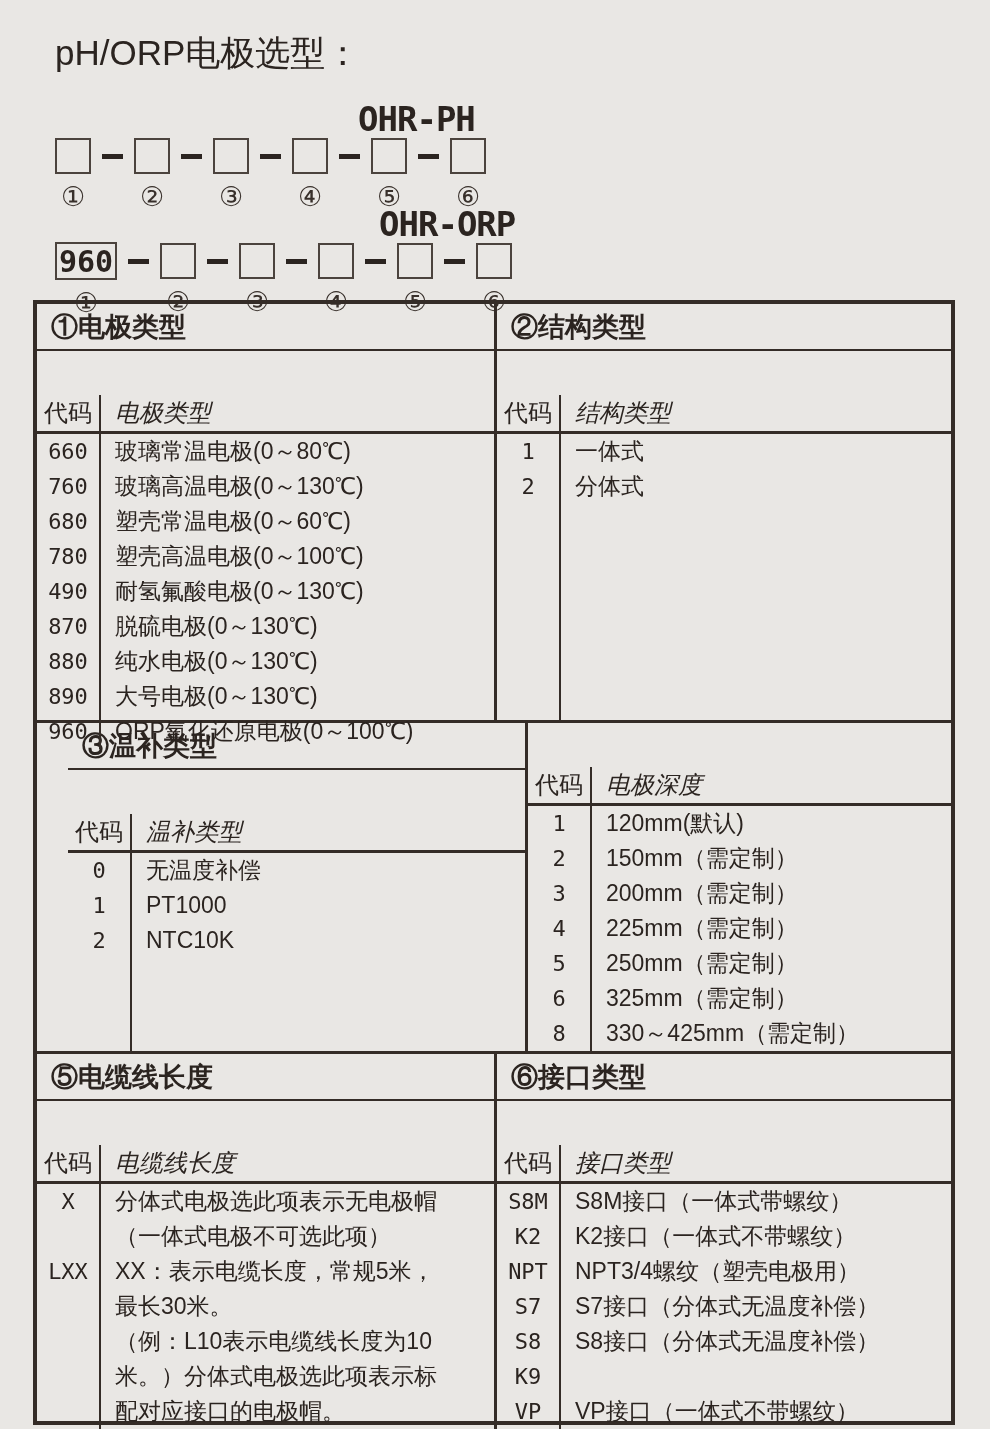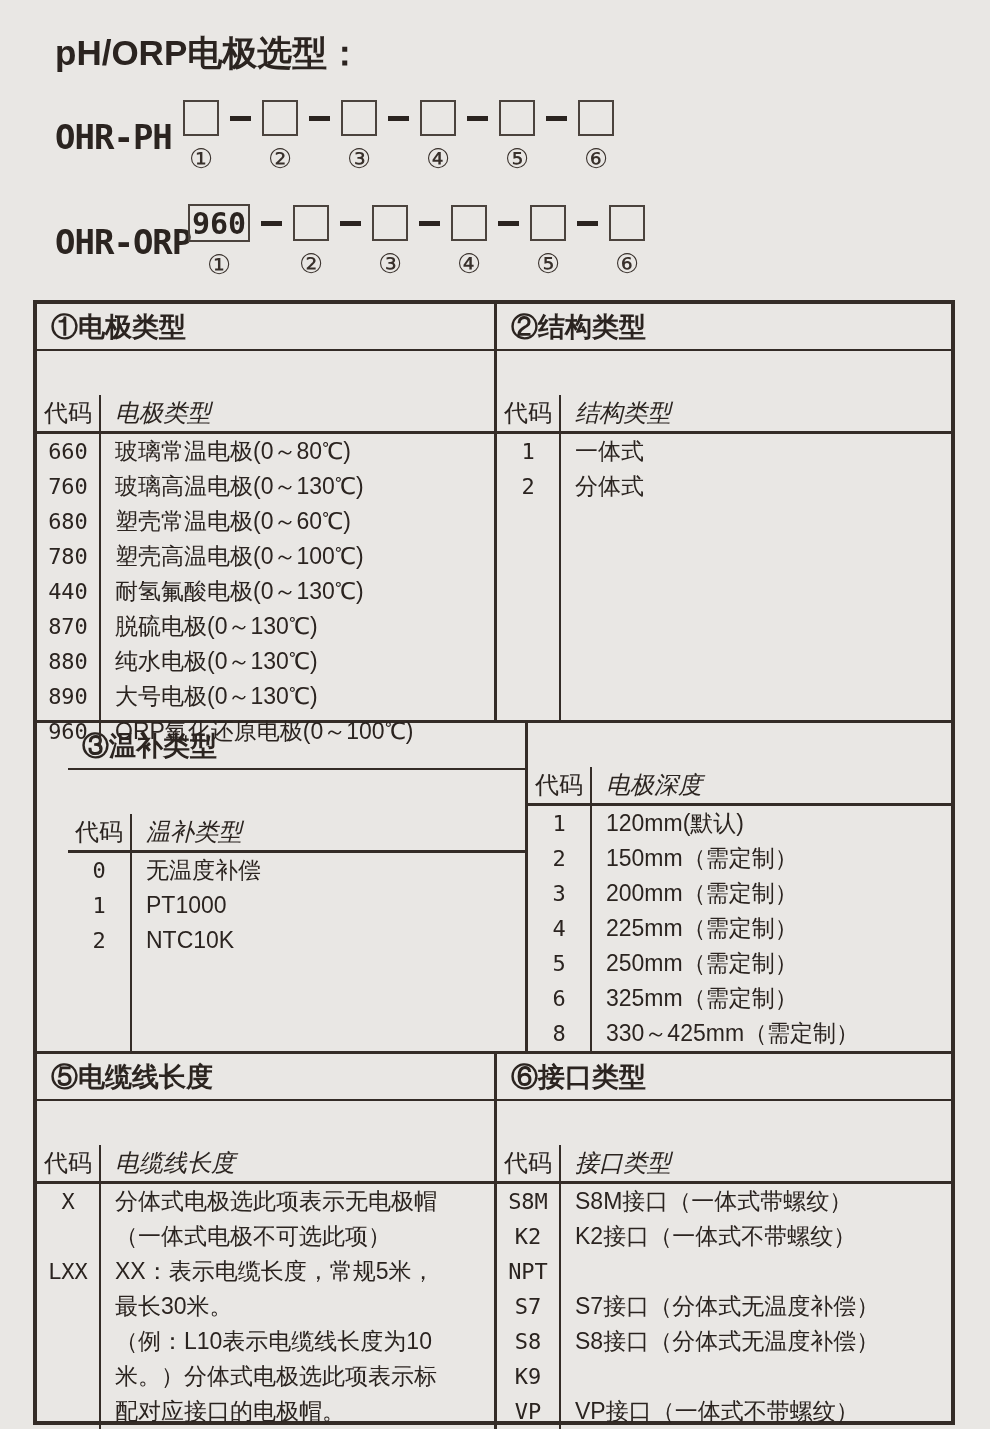--- a/index.html
+++ b/index.html
@@ -6,25 +6,25 @@
   body {
     font-family:"Liberation Sans", sans-serif;
     background:#e9e7e4;
     color:#2b2420;
     width:990px;
   }
   .page { position:relative; width:990px; height:1429px; background:#e9e7e4; overflow:hidden; }
 
   .title {
     position:absolute; left:55px; top:30px;
-    font-size:35px; font-weight:bold; letter-spacing:0px;
+    font-size:35px; font-weight:normal; letter-spacing:0px;
   }
 
   
-  .model { position:absolute; display:flex; align-items:center; }
+  .model { position:absolute; display:flex; align-items:flex-end;flex-direction:column; }
   .model-ph  { left:55px; top:100px; }
   .model-orp { left:55px; top:205px; }
   .model-label {
     font-family:"DejaVu Sans Mono", monospace;
     font-size:34px; font-weight:bold; letter-spacing:-1px;
     line-height:38px; white-space:nowrap;
   }
   .model-ph  .model-label { width:128px; }
   .model-orp .model-label { width:133px; }
   .slots { display:flex; align-items:flex-start; }
@@ -179,21 +179,21 @@
               </div>
               <div class="row">
                 <div class="code">680</div>
                 <div class="value">塑壳常温电极(0～60℃)</div>
               </div>
               <div class="row">
                 <div class="code">780</div>
                 <div class="value">塑壳高温电极(0～100℃)</div>
               </div>
               <div class="row">
-                <div class="code">440</div>
+                <div class="code">490</div>
                 <div class="value">耐氢氟酸电极(0～130℃)</div>
               </div>
               <div class="row">
                 <div class="code">870</div>
                 <div class="value">脱硫电极(0～130℃)</div>
               </div>
               <div class="row">
                 <div class="code">880</div>
                 <div class="value">纯水电极(0～130℃)</div>
               </div>
@@ -329,20 +329,21 @@
               <div class="row">
                 <div class="code">S8M</div>
                 <div class="value">S8M接口（一体式带螺纹）</div>
               </div>
               <div class="row">
                 <div class="code">K2</div>
                 <div class="value">K2接口（一体式不带螺纹）</div>
               </div>
               <div class="row">
                 <div class="code">NPT</div>
+                <div class="value">NPT3/4螺纹（塑壳电极用）</div>
               </div>
               <div class="row">
                 <div class="code">S7</div>
                 <div class="value">S7接口（分体式无温度补偿）</div>
               </div>
               <div class="row">
                 <div class="code">S8</div>
                 <div class="value">S8接口（分体式无温度补偿）</div>
               </div>
               <div class="row">

